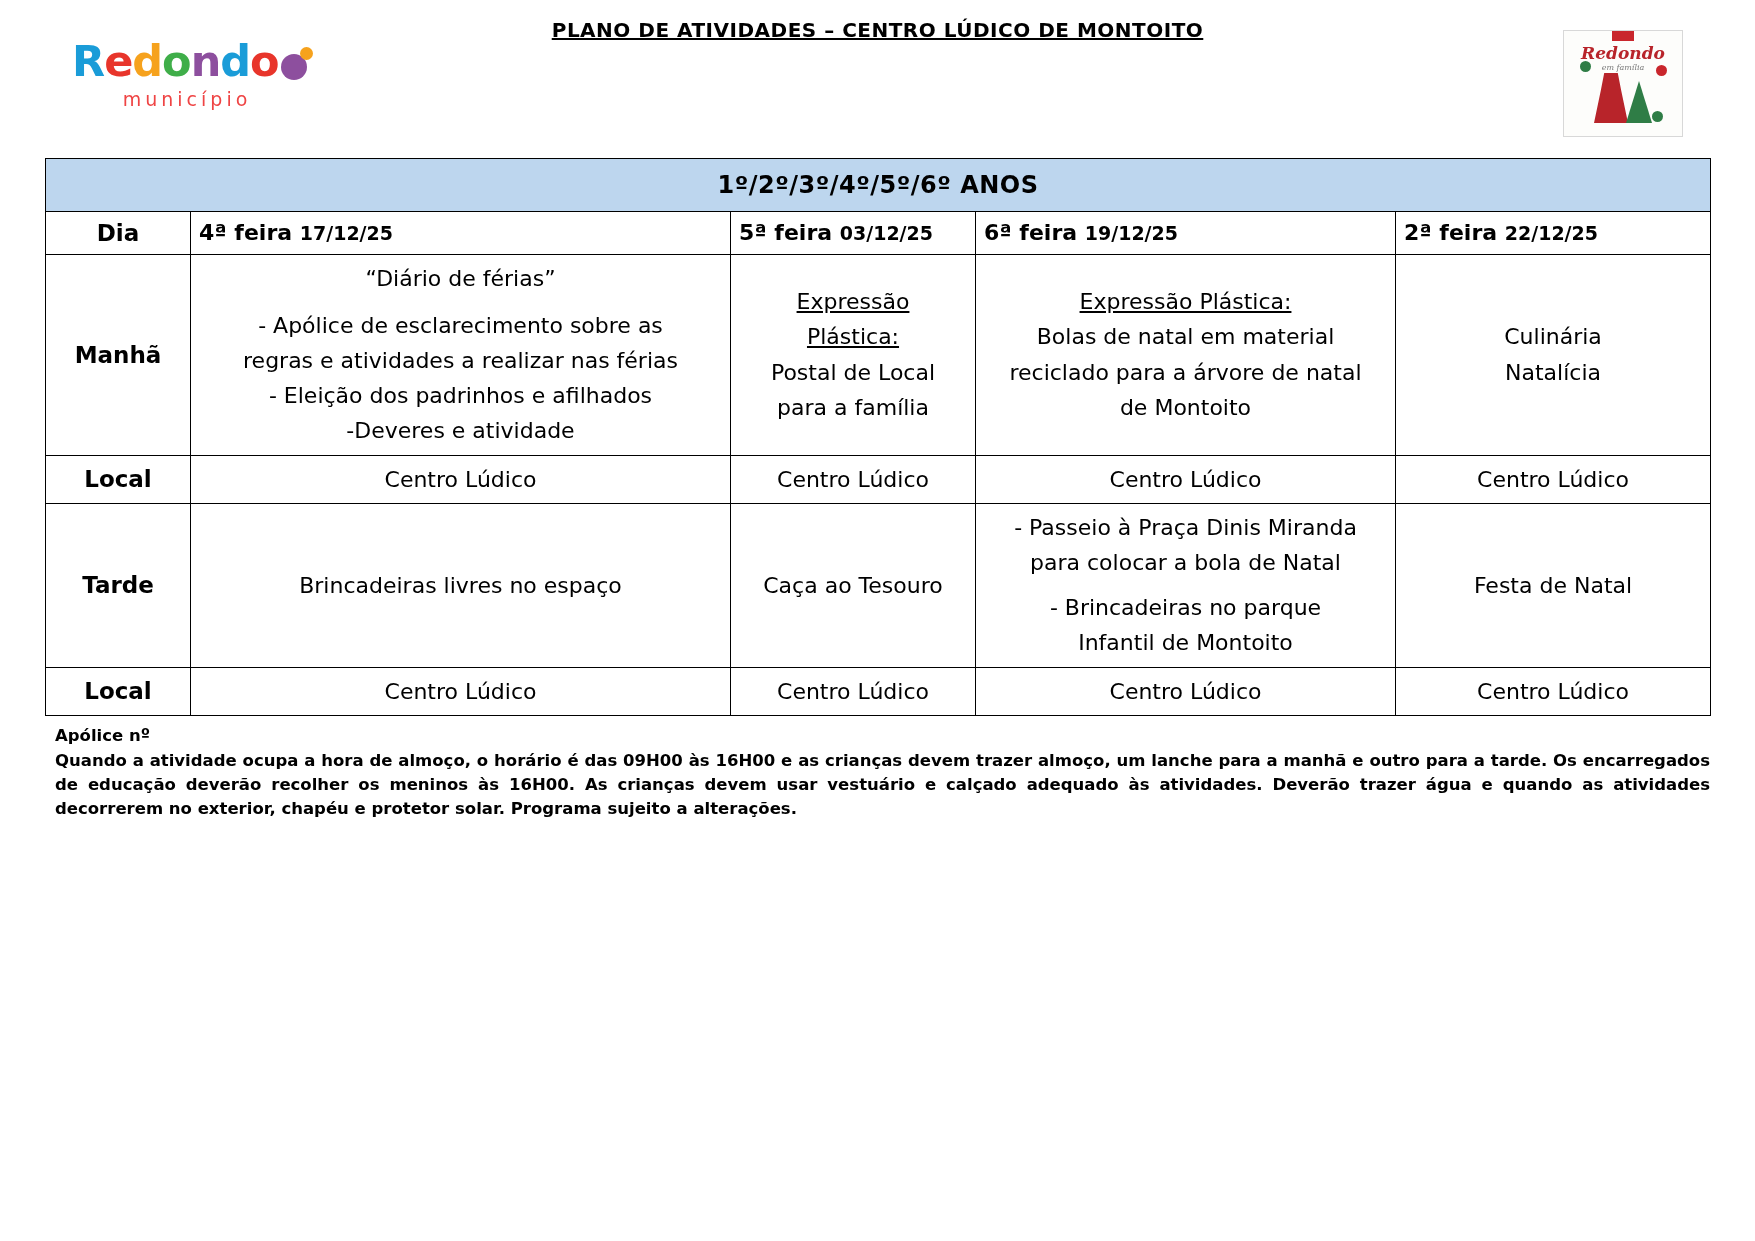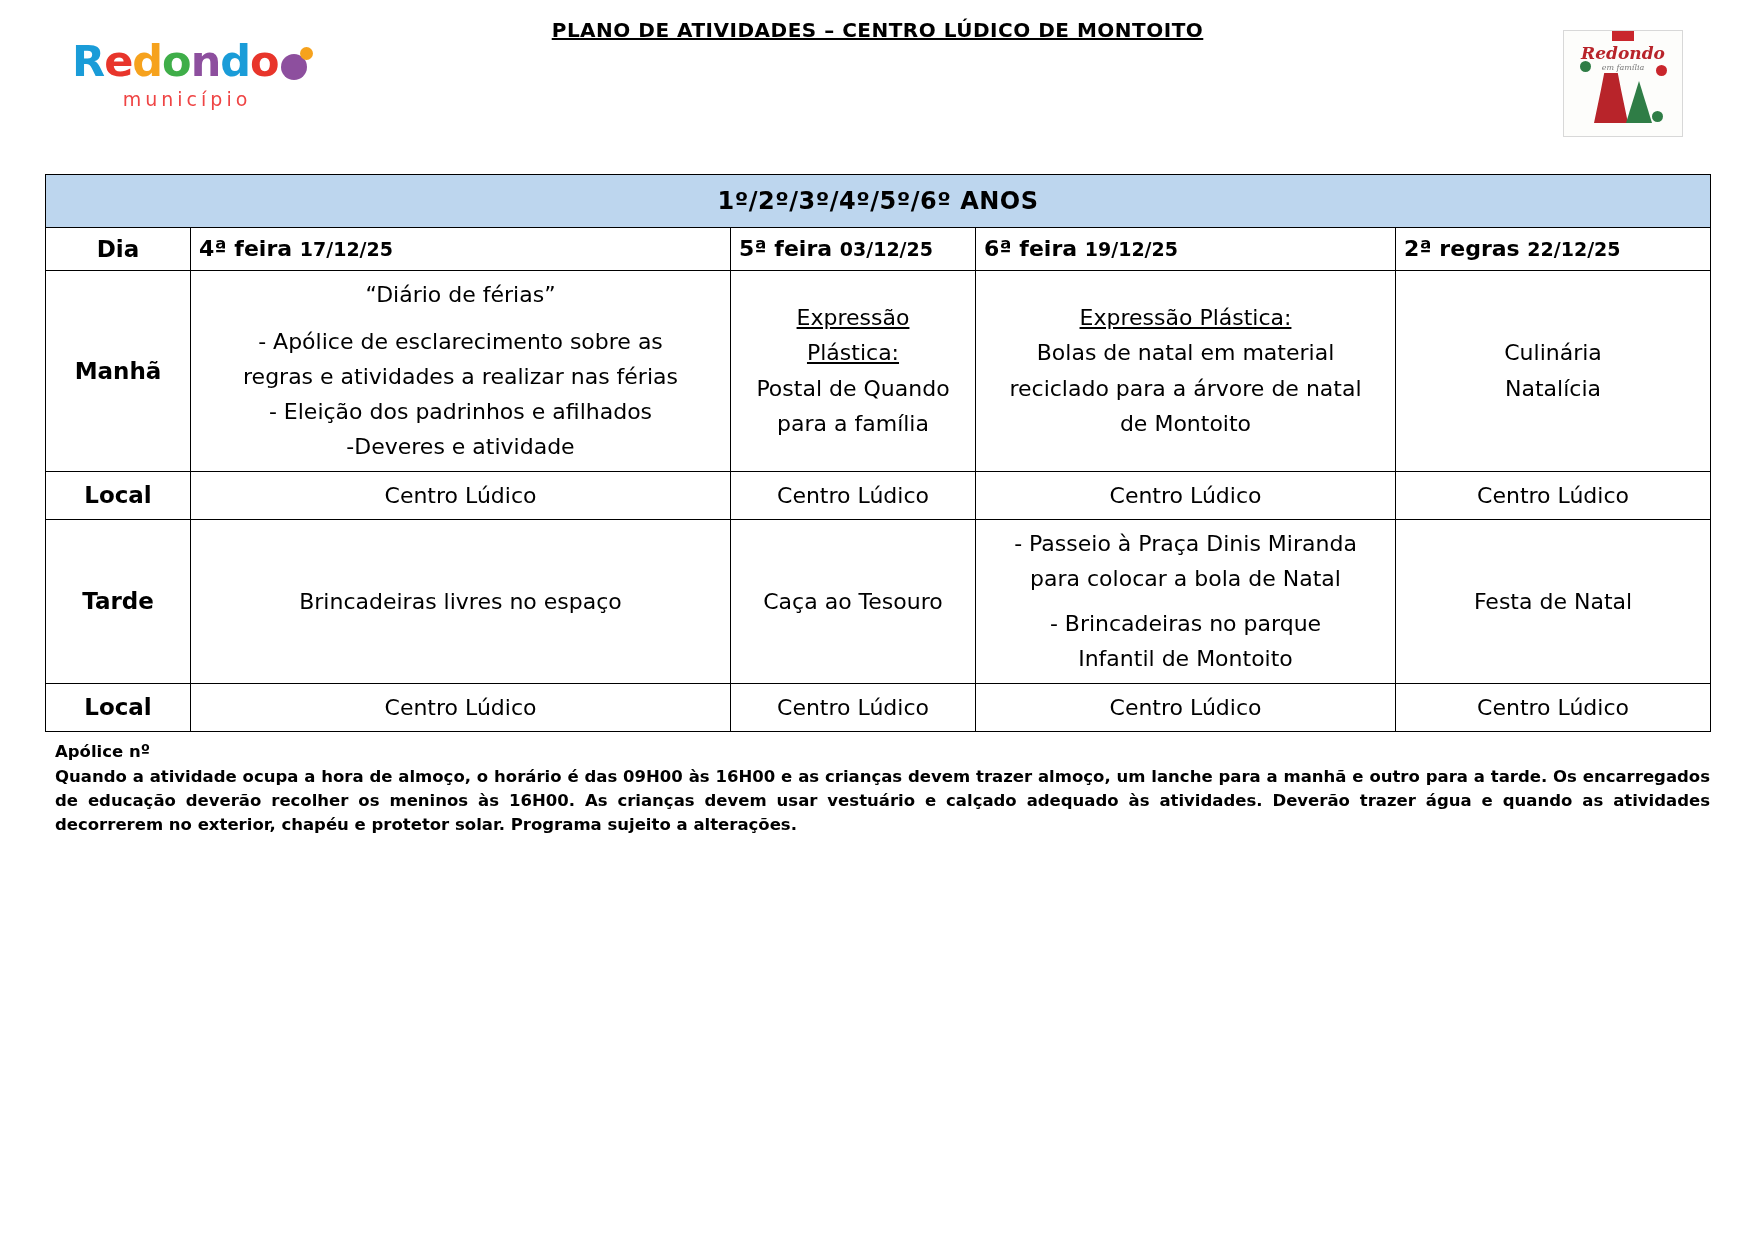--- a/index.html
+++ b/index.html
@@ -148,21 +148,21 @@
     font-family: "DejaVu Sans", sans-serif;
     font-size: 20px;
     font-weight: bold;
     letter-spacing: 0.5px;
     text-decoration: underline;
     margin-top: 18px;
   }
 
   
   .table-wrap {
-    margin: 36px 45px 0 45px;
+    margin: 20px 45px 0 45px;
   }
   table.plan {
     width: 1665px;
     border-collapse: collapse;
     table-layout: fixed;
   }
   table.plan td {
     border: 1px solid #000;
     vertical-align: middle;
     padding: 6px 8px;
@@ -266,39 +266,39 @@
           </td>
           <td class="dayhead">
             <span class="line">5ª feira</span>
             <span class="line date">03/12/25</span>
           </td>
           <td class="dayhead">
             <span class="line">6ª feira</span>
             <span class="line date">19/12/25</span>
           </td>
           <td class="dayhead">
-            <span class="line">2ª regras</span>
+            <span class="line">2ª feira</span>
             <span class="line date">22/12/25</span>
           </td>
         </tr>
 
         <tr>
           <td class="rowhead">Manhã</td>
           <td class="cell">
             <span class="line">“Diário de férias”</span>
             <span class="line" style="height:12px">&nbsp;</span>
             <span class="line">- Apólice de esclarecimento sobre as</span>
             <span class="line">regras e atividades a realizar nas férias</span>
             <span class="line">- Eleição dos padrinhos e afilhados</span>
             <span class="line">-Deveres e atividade</span>
           </td>
           <td class="cell">
             <span class="line u">Expressão</span>
             <span class="line u">Plástica:</span>
-            <span class="line">Postal de Quando</span>
+            <span class="line">Postal de Local</span>
             <span class="line">para a família</span>
           </td>
           <td class="cell">
             <span class="line u">Expressão Plástica:</span>
             <span class="line">Bolas de natal em material</span>
             <span class="line">reciclado para a árvore de natal</span>
             <span class="line">de Montoito</span>
           </td>
           <td class="cell">
             <span class="line">Culinária</span>

